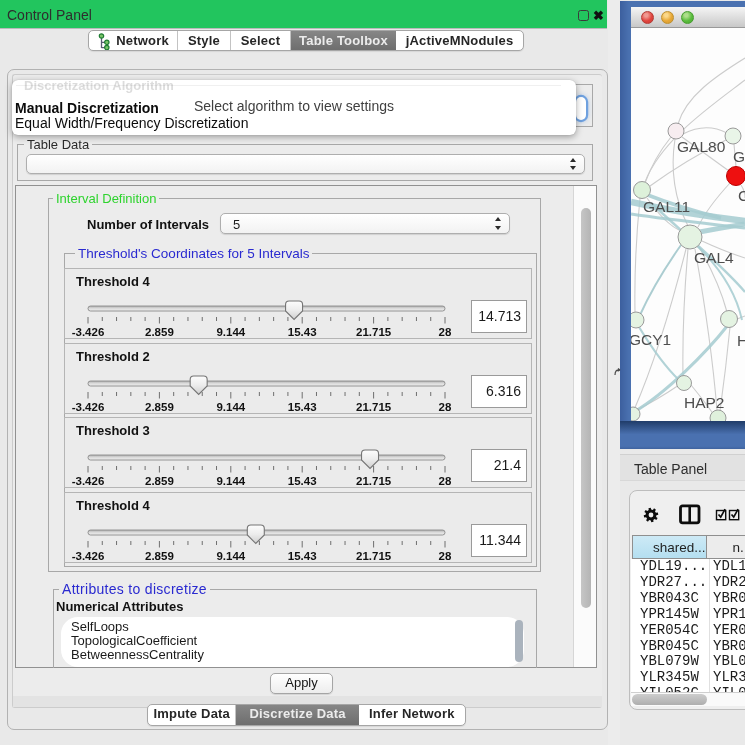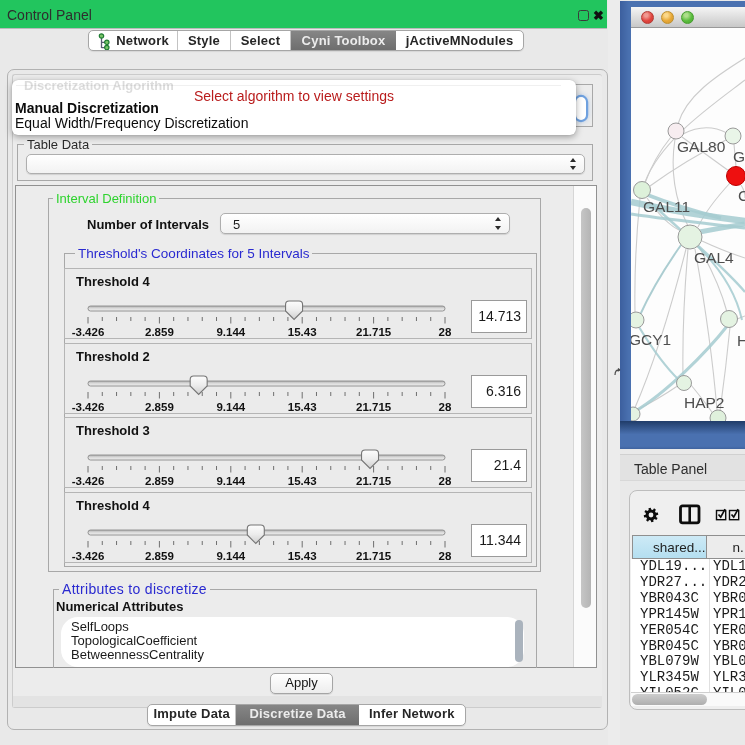--- a/index.html
+++ b/index.html
@@ -83,21 +83,21 @@
   <div class="seg" style="width:89px;">
     <svg width="13" height="17" viewBox="0 0 13 17" style="margin-right:6px; margin-top:1px;">
       <path d="M4.5 4.5 V15 M4.5 9.3 H8.5 M4.5 14.6 H8.5" stroke="#565b70" stroke-width="1.3" fill="none"></path>
       <circle cx="4.5" cy="3" r="2.2" fill="#79c468" stroke="#1e7c33" stroke-width="1.2"></circle>
       <circle cx="9.8" cy="9.3" r="2.2" fill="#79c468" stroke="#1e7c33" stroke-width="1.2"></circle>
       <circle cx="9.8" cy="14.6" r="2.2" fill="#79c468" stroke="#1e7c33" stroke-width="1.2"></circle>
     </svg>
     Network</div>
   <div class="seg" style="width:53px;text-align:right;">Style</div>
   <div class="seg" style="width:60px;">Select</div>
-  <div class="seg dark" style="width:105px;">Cyni Toolbox</div>
+  <div class="seg dark" style="width:105px;">Table Toolbox</div>
   <div class="seg" style="width:127px;">jActiveMNodules</div>
 </div>
 
 <div class="abs" id="outerpanel"></div>
 <div class="abs" id="innerpanel"></div>
 <div class="abs" id="innerstrip"></div>
 
 <div class="tpanel" style="left:17px; top:84px; width:576px; height:43px;"></div>
 
 <div class="abs" style="left:576px; top:97px; width:10px; height:23px; border-radius:5px; box-shadow:0 0 0 2.2px rgba(106,158,222,0.95), 0 0 5px 2px rgba(106,158,222,0.45); background:#fff;"></div>
@@ -105,21 +105,21 @@
 <div class="tpanel" style="left:17px; top:144px; width:576px; height:37px;">
     <span class="tl" style="left:6px;">Table Data</span>
   </div>
 <div class="combo" style="left:26px; top:154px; width:559px; height:20px;">
     <span class="ar"></span>
   </div>
 
 <div class="abs" id="popup">
   <div class="abs" style="left:4px; top:5px; width:545px; height:1px; background:rgba(0,0,0,0.06);"></div>
   <div class="abs" style="left:12px; top:-2px; font-size:13px; font-weight:bold; color:rgba(95,95,95,0.22);">Discretization Algorithm</div>
-  <div class="abs" style="left:0; top:8px; width:100%; text-align:center; font-size:14px; color:#b91c1c;">Select algorithm to view settings</div>
+  <div class="abs" style="left:0; top:18px; width:100%; text-align:center; font-size:14px; color:#404040;">Select algorithm to view settings</div>
   <div class="abs" style="left:3px; top:35px; font-size:14px; color:#0c0c0c;">Equal Width/Frequency Discretization</div>
   <div class="abs" style="left:3px; top:20px; font-size:14px; font-weight:bold; color:#0c0c0c;">Manual Discretization</div>
 </div>
 
 <div class="abs" id="viewport"></div>
 <div class="abs" id="vtrack"></div>
 <div class="abs" id="vthumb"></div>
 
 <div class="tpanel" style="left:48px; top:198px; width:493px; height:374px;">
     <span class="tl" style="color:#2ed32e;">Interval Definition</span>

